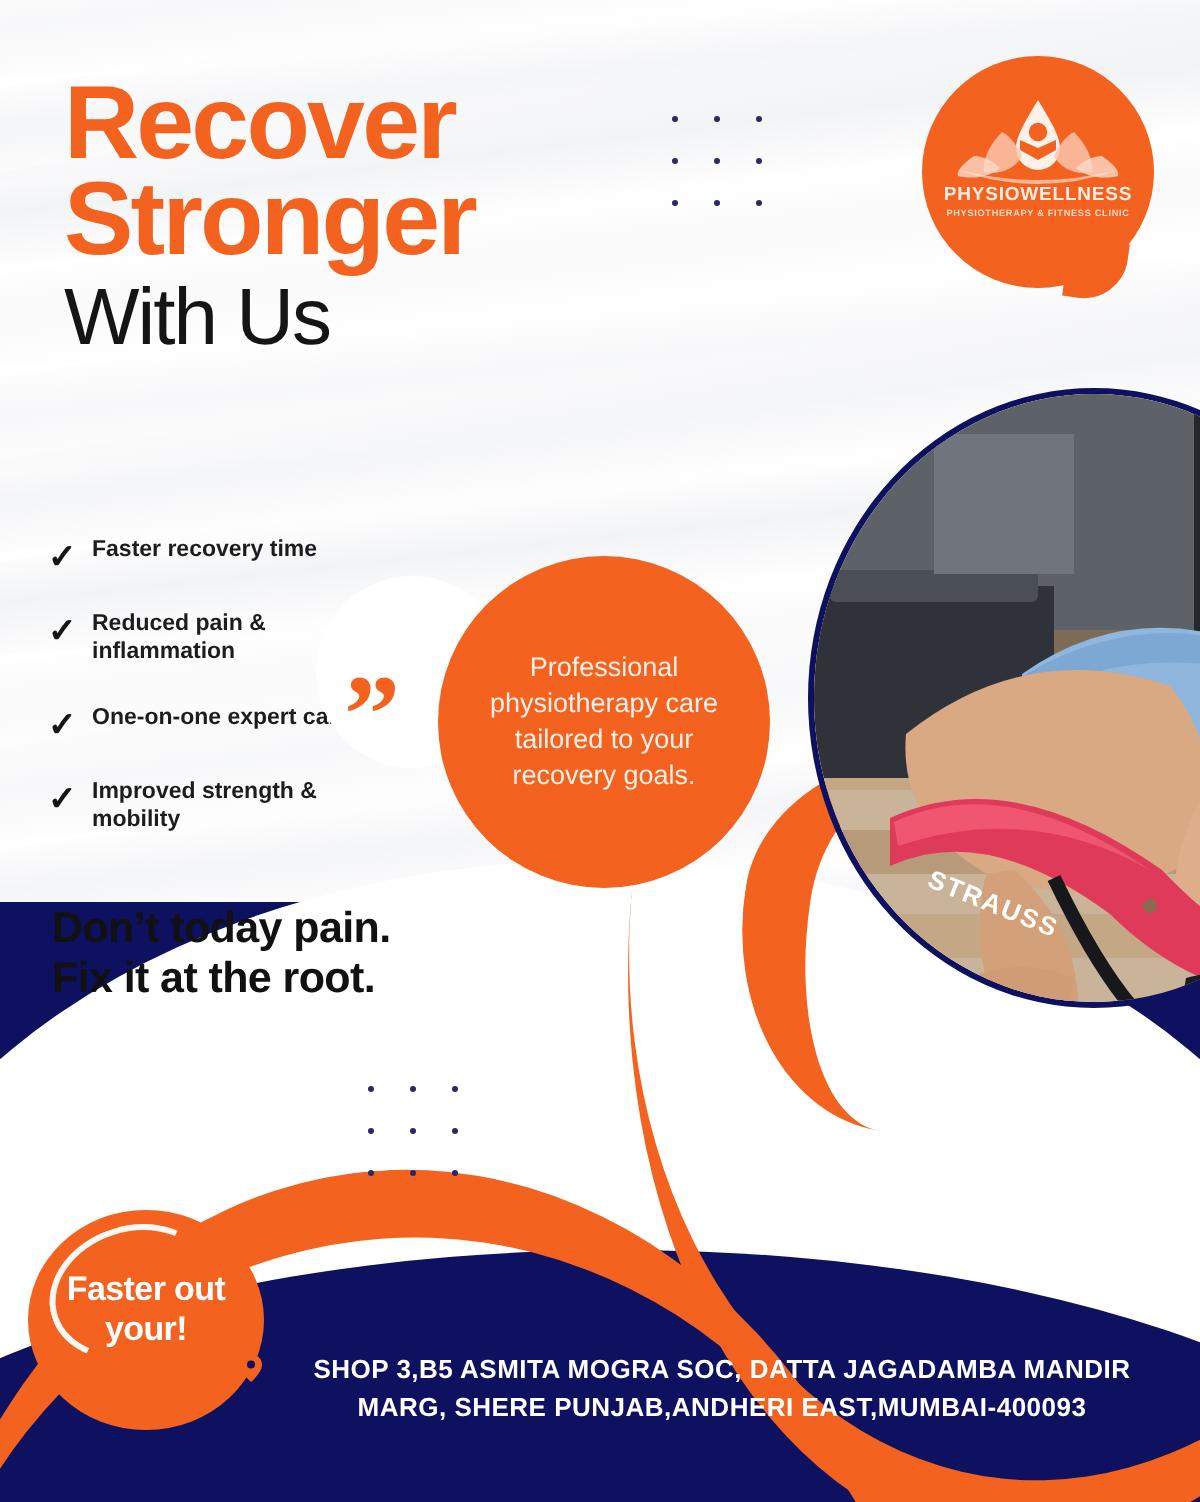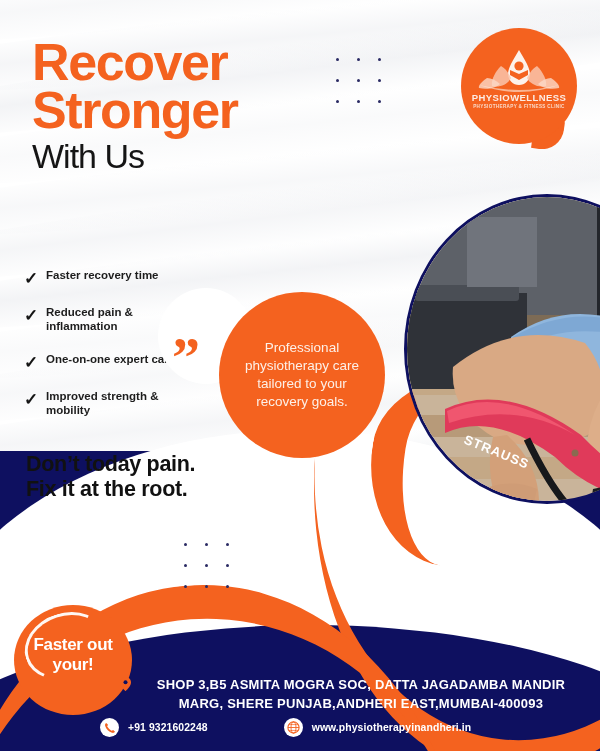--- a/index.html
+++ b/index.html
@@ -64,21 +64,21 @@
     border-radius:0 50% 50% 0/0 50% 50% 0;
     transform:rotate(-12deg);
   }
   
   .headline{position:absolute;left:32px;top:38px;width:330px;}
   .hl-orange{
     font-size:52px;font-weight:700;line-height:.93;color:#f4621f;
     letter-spacing:-1.4px;margin:0;
   }
   .hl-dark{
-    font-size:34px;font-weight:400;line-height:1.02;color:#151515;
+    font-size:40px;font-weight:400;line-height:1.02;color:#151515;
     letter-spacing:-1px;margin:4px 0 0 0;
   }
   
   .dotgrid{position:absolute;display:grid;grid-template-columns:repeat(3,1fr);gap:18px;}
   .dotgrid span{width:3px;height:3px;background:#2a2a63;border-radius:50%;display:block;}
   #dots-top{left:336px;top:58px;}
   #dots-mid{left:184px;top:543px;}
   
   .logo{
     position:absolute;left:461px;top:28px;width:116px;height:116px;
@@ -121,21 +121,21 @@
   .quote-halo{
     position:absolute;left:158px;top:288px;width:96px;height:96px;
     background:#ffffff;border-radius:50%;
   }
   .quote-mark{
     position:absolute;left:172px;top:330px;
     font-size:56px;line-height:1;color:#f4621f;font-weight:700;
     font-family:"Liberation Serif", serif;
   }
   .quote-circle{
-    position:absolute;left:219px;top:292px;width:166px;height:166px;
+    position:absolute;left:219px;top:278px;width:166px;height:166px;
     background:#f4621f;border-radius:50%;
     display:flex;align-items:center;justify-content:center;
   }
   .quote-text{
     width:140px;text-align:center;color:#fdf0e8;
     font-size:13.5px;line-height:1.34;font-weight:400;
   }
   
   .tagline{
     position:absolute;left:26px;top:452px;
@@ -349,36 +349,14 @@
   <div class="address-row">
     <div class="addr-pin">
       <svg width="11" height="14" viewBox="0 0 11 14">
         <path d="M5.5 0 C2.4 0 0 2.4 0 5.4 C0 9.3 5.5 14 5.5 14 C5.5 14 11 9.3 11 5.4 C11 2.4 8.6 0 5.5 0 Z" fill="#f4621f"></path>
         <circle cx="5.5" cy="5.2" r="2" fill="#0e1060"></circle>
       </svg>
     </div>
     <div class="addr-text">SHOP 3,B5 ASMITA MOGRA SOC, DATTA JAGADAMBA MANDIR MARG, SHERE PUNJAB,ANDHERI EAST,MUMBAI-400093</div>
   </div>
 
-  <div class="contact-row">
-    <div class="contact-item">
-      <div class="ic-circle">
-        <svg width="12" height="12" viewBox="0 0 12 12">
-          <path d="M2.2 1 C1.2 1.6 .8 2.8 1.2 4 C2.1 7 5 9.9 8 10.8 C9.2 11.2 10.4 10.8 11 9.8 L9.2 8 L7.6 8.8 C6.4 8.1 3.9 5.6 3.2 4.4 L4 2.8 Z" fill="#f4621f"></path>
-        </svg>
-      </div>
-      <div class="contact-label">+91 9321602248</div>
-    </div>
-    <div class="contact-item web">
-      <div class="ic-circle">
-        <svg width="13" height="13" viewBox="0 0 13 13">
-          <circle cx="6.5" cy="6.5" r="5.6" fill="none" stroke="#f4621f" stroke-width="1.1"></circle>
-          <ellipse cx="6.5" cy="6.5" rx="2.5" ry="5.6" fill="none" stroke="#f4621f" stroke-width=".9"></ellipse>
-          <line x1="1" y1="6.5" x2="12" y2="6.5" stroke="#f4621f" stroke-width=".9"></line>
-          <line x1="1.8" y1="3.6" x2="11.2" y2="3.6" stroke="#f4621f" stroke-width=".7"></line>
-          <line x1="1.8" y1="9.4" x2="11.2" y2="9.4" stroke="#f4621f" stroke-width=".7"></line>
-        </svg>
-      </div>
-      <div class="contact-label">www.physiotherapyinandheri.in</div>
-    </div>
-  </div>
 
 </div>
 
 </body></html>

